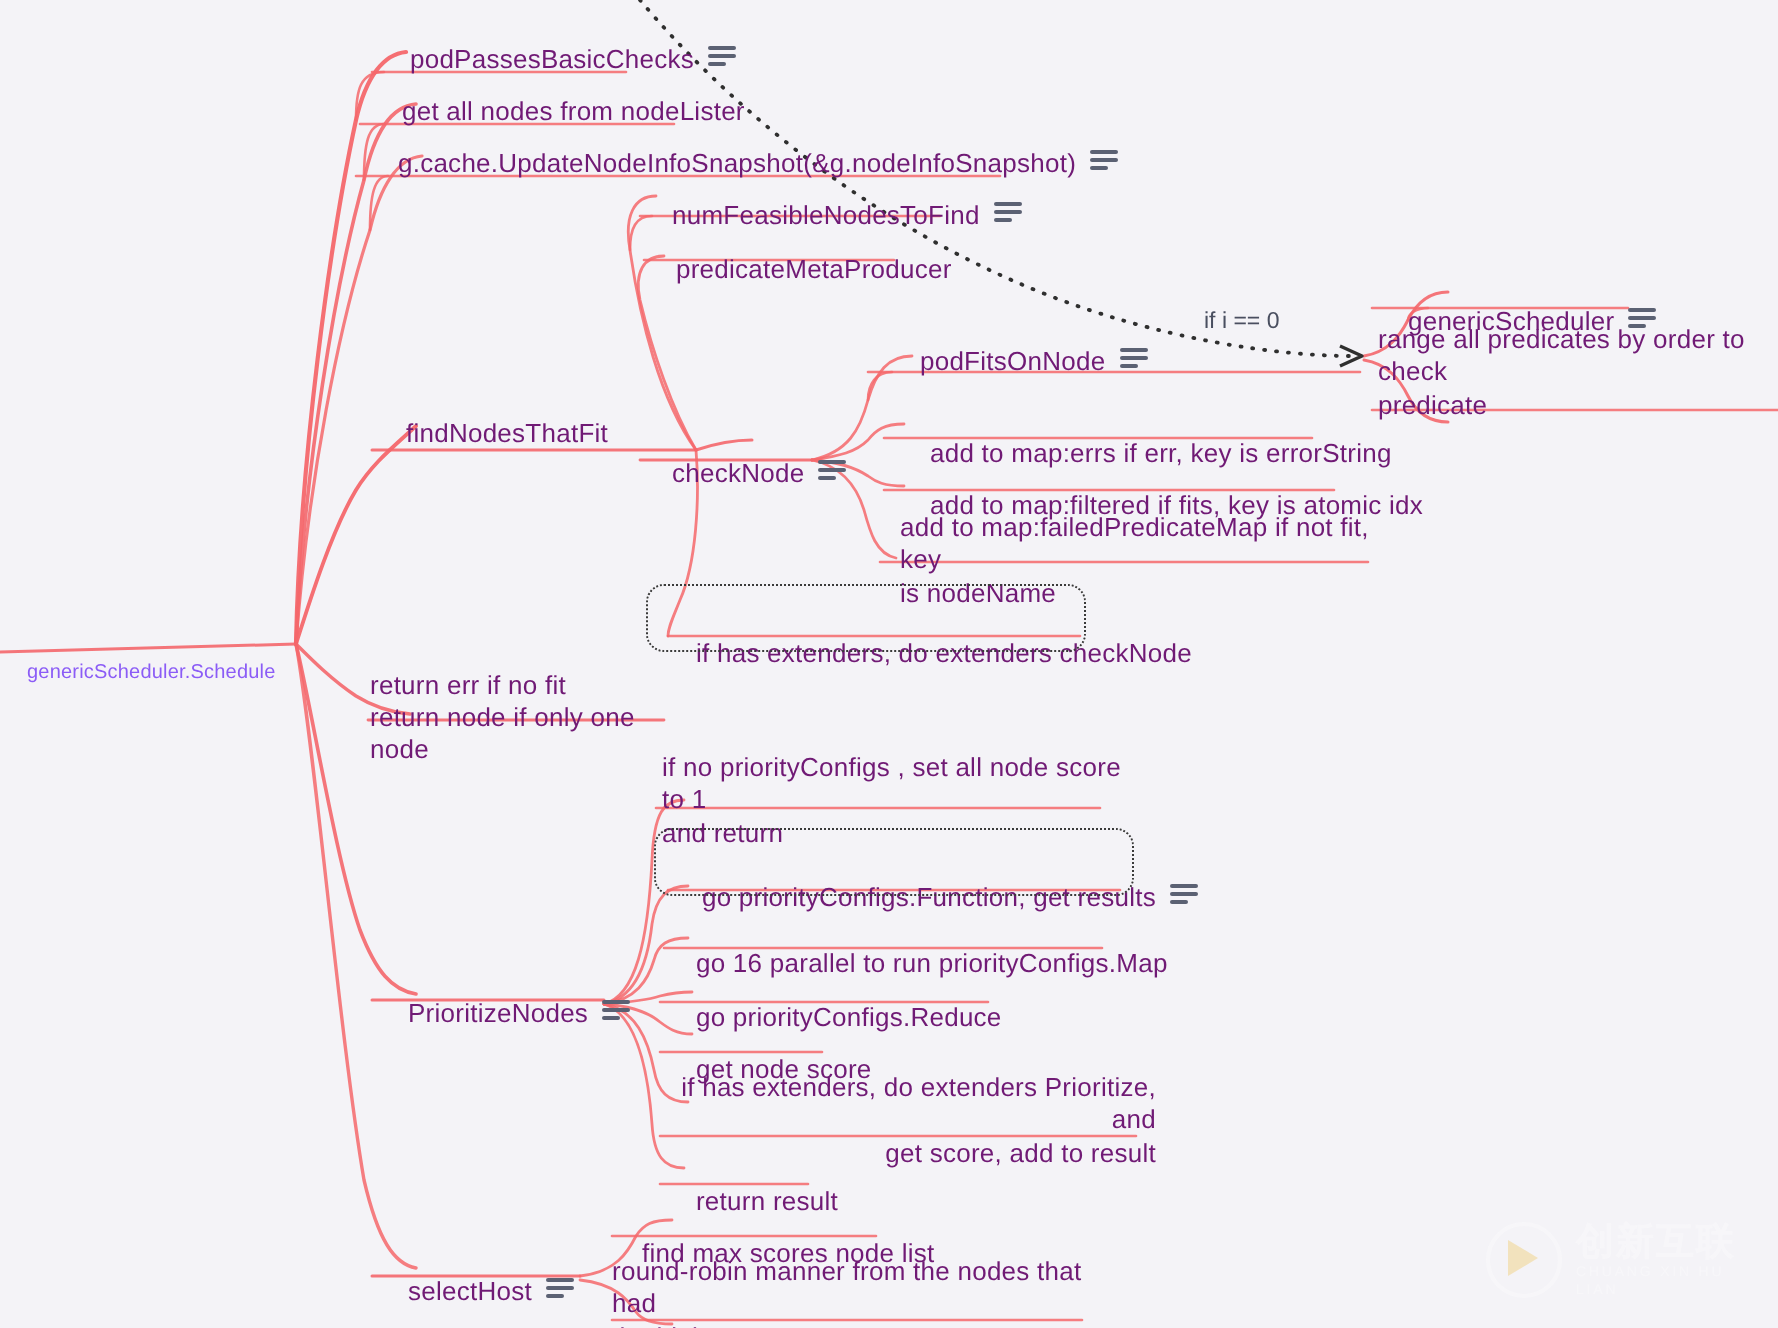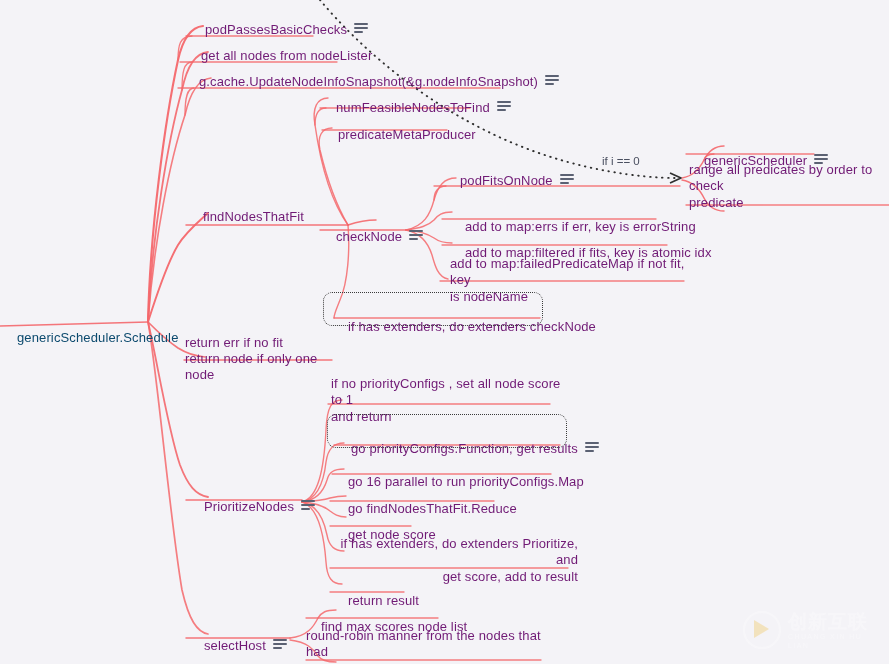--- a/index.html
+++ b/index.html
@@ -37,22 +37,22 @@
     letter-spacing: 0.01em;
   }
   .node .label {
     display: inline-block;
     vertical-align: middle;
   }
   .node.wrap {
     white-space: normal;
   }
   .node.root {
-    font-size: 13px;
-    color: #0c4a6e;
+    font-size: 10px;
+    color: #8b5cf6;
   }
   .note-icon {
     display: inline-block;
     width: 14px;
     height: 11px;
     margin-left: 7px;
     vertical-align: middle;
     position: relative;
     top: -1px;
   }
@@ -307,21 +307,21 @@
   <div class="node" style="left:336px; top:424px;">
     <span class="label">go priorityConfigs.Function, get results</span><span class="note-icon"><i class="l1"></i><i class="l2"></i><i class="l3"></i></span>
   </div>
   <div class="sel-box" style="left:327px; top:414px; width:240px; height:34px;"></div>
 
   <div class="node" style="left:333px; top:457px;">
     <span class="label">go 16 parallel to run priorityConfigs.Map</span>
   </div>
 
   <div class="node" style="left:333px; top:484px;">
-    <span class="label">go findNodesThatFit.Reduce</span>
+    <span class="label">go priorityConfigs.Reduce</span>
   </div>
 
   <div class="node" style="left:333px; top:510px;">
     <span class="label">get node score</span>
   </div>
 
   <div class="node wrap" style="left:333px; top:536px; width:245px;text-align:right;">
     <span class="label">if has extenders, do extenders Prioritize, and</span><br>
     <span class="label">get score, add to result</span>
   </div>

